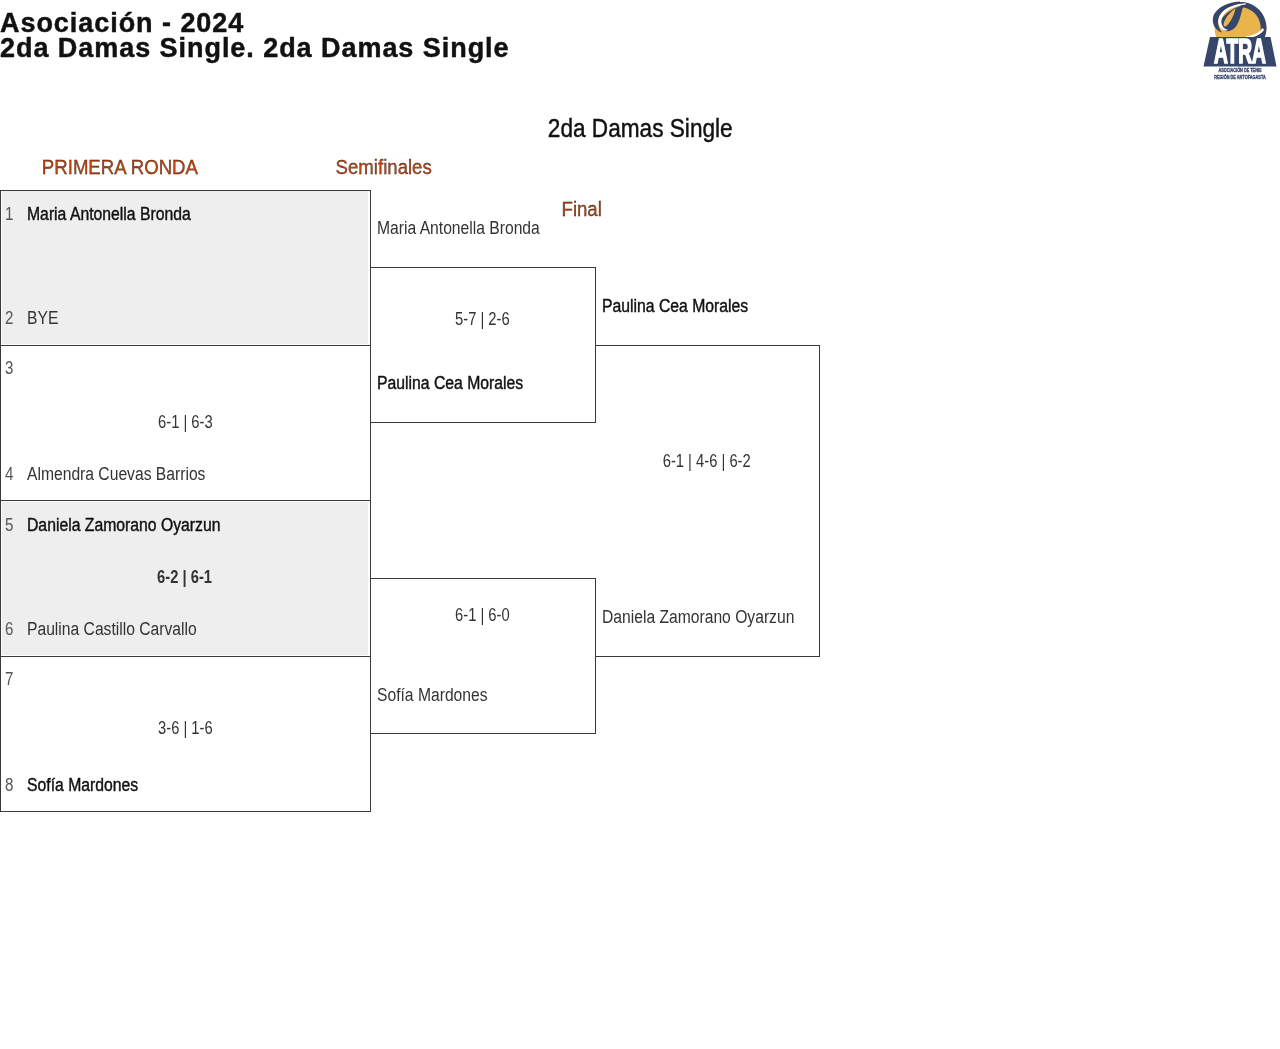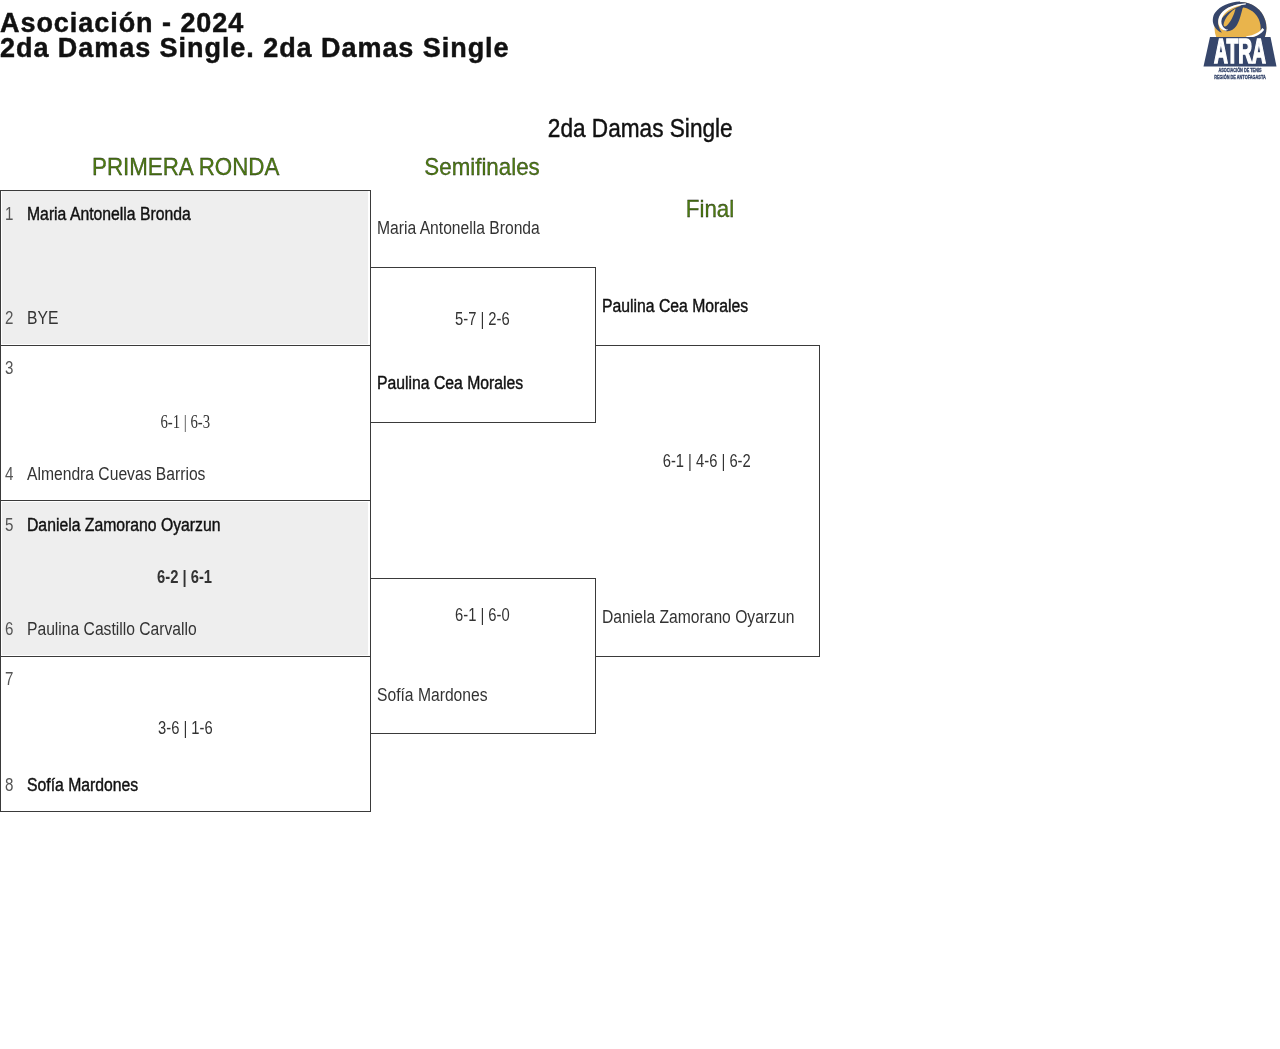--- a/index.html
+++ b/index.html
@@ -6,21 +6,21 @@
   body{width:1280px;height:1049px;background:#fff;font-family:"Liberation Sans",sans-serif;position:relative;overflow:hidden;}
   .abs{position:absolute;}
   .hline{position:absolute;height:1px;background:#3a3a3a;}
   .vline{position:absolute;width:1px;background:#3a3a3a;}
   .fill{position:absolute;background:#eee;}
   .name{position:absolute;font-size:18px;line-height:22px;color:#333;white-space:nowrap;transform:scaleX(0.87);transform-origin:0 50%;}
   .bold{font-weight:400;-webkit-text-stroke:0.42px #111;color:#111;transform:scaleX(0.875);}
   .score{position:absolute;width:300px;font-size:18px;line-height:22px;color:#333;white-space:nowrap;text-align:center;}
   .score span{display:inline-block;transform:scaleX(0.82);}
   .seed{position:absolute;font-size:18px;line-height:22px;color:#555;transform:scaleX(0.84);transform-origin:0 50%;}
-  .hdr{position:absolute;width:300px;margin-left:-150px;text-align:center;font-size:24px;line-height:24px;color:#4d7c0f;-webkit-text-stroke:0.3px #1c1c1c;white-space:nowrap;}
+  .hdr{position:absolute;width:300px;margin-left:-150px;text-align:left;font-size:20px;line-height:24px;color:#c2410c;-webkit-text-stroke:0.3px #1c1c1c;white-space:nowrap;}
   .hdr span{display:inline-block;transform:scaleX(0.93);}
   .h1{position:absolute;left:0;font-size:27px;font-weight:700;-webkit-text-stroke:0.45px #111;color:#111;line-height:33px;letter-spacing:0.95px;white-space:nowrap;}
 </style>
 </head>
 <body>
 
   <div class="h1" style="top:6.5px;">Asociación - 2024</div>
   <div class="h1" style="top:32px;">2da Damas Single. 2da Damas Single</div>
   <div class="abs" style="left:490px;top:116px;width:300px;text-align:center;font-size:26px;font-weight:400;-webkit-text-stroke:0.45px #111;color:#111;line-height:24px;white-space:nowrap;"><span style="display:inline-block;transform:scaleX(0.87);">2da Damas Single</span></div>
 
@@ -50,21 +50,21 @@
   <div class="hline" style="left:595px;top:344.5px;width:224.5px;"></div>
   <div class="hline" style="left:595px;top:655.5px;width:224.5px;"></div>
   <div class="vline" style="left:819px;top:344.5px;height:312px;"></div>
 
   <div class="seed" style="left:5px;top:203px;">1</div>
   <div class="name bold" style="left:26.5px;top:203px;">Maria Antonella Bronda</div>
   <div class="seed" style="left:5px;top:307px;">2</div>
   <div class="name" style="left:26.5px;top:307px;">BYE</div>
 
   <div class="seed" style="left:5px;top:356.8px;">3</div>
-  <div class="score" style="left:35px;top:410.6px;font-family:Liberation Serif, serif;"><span>6-1 | 6-3</span></div>
+  <div class="score" style="left:35px;top:410.6px;"><span>6-1 | 6-3</span></div>
   <div class="seed" style="left:5px;top:462.5px;">4</div>
   <div class="name" style="left:26.5px;top:462.5px;">Almendra Cuevas Barrios</div>
 
   <div class="seed" style="left:5px;top:514px;">5</div>
   <div class="name bold" style="left:26.5px;top:514px;">Daniela Zamorano Oyarzun</div>
   <div class="score" style="left:35px;top:566.1px;font-weight:bold;"><span>6-2 | 6-1</span></div>
   <div class="seed" style="left:5px;top:618px;">6</div>
   <div class="name" style="left:26.5px;top:618px;">Paulina Castillo Carvallo</div>
 
   <div class="seed" style="left:5px;top:667.8px;">7</div>

